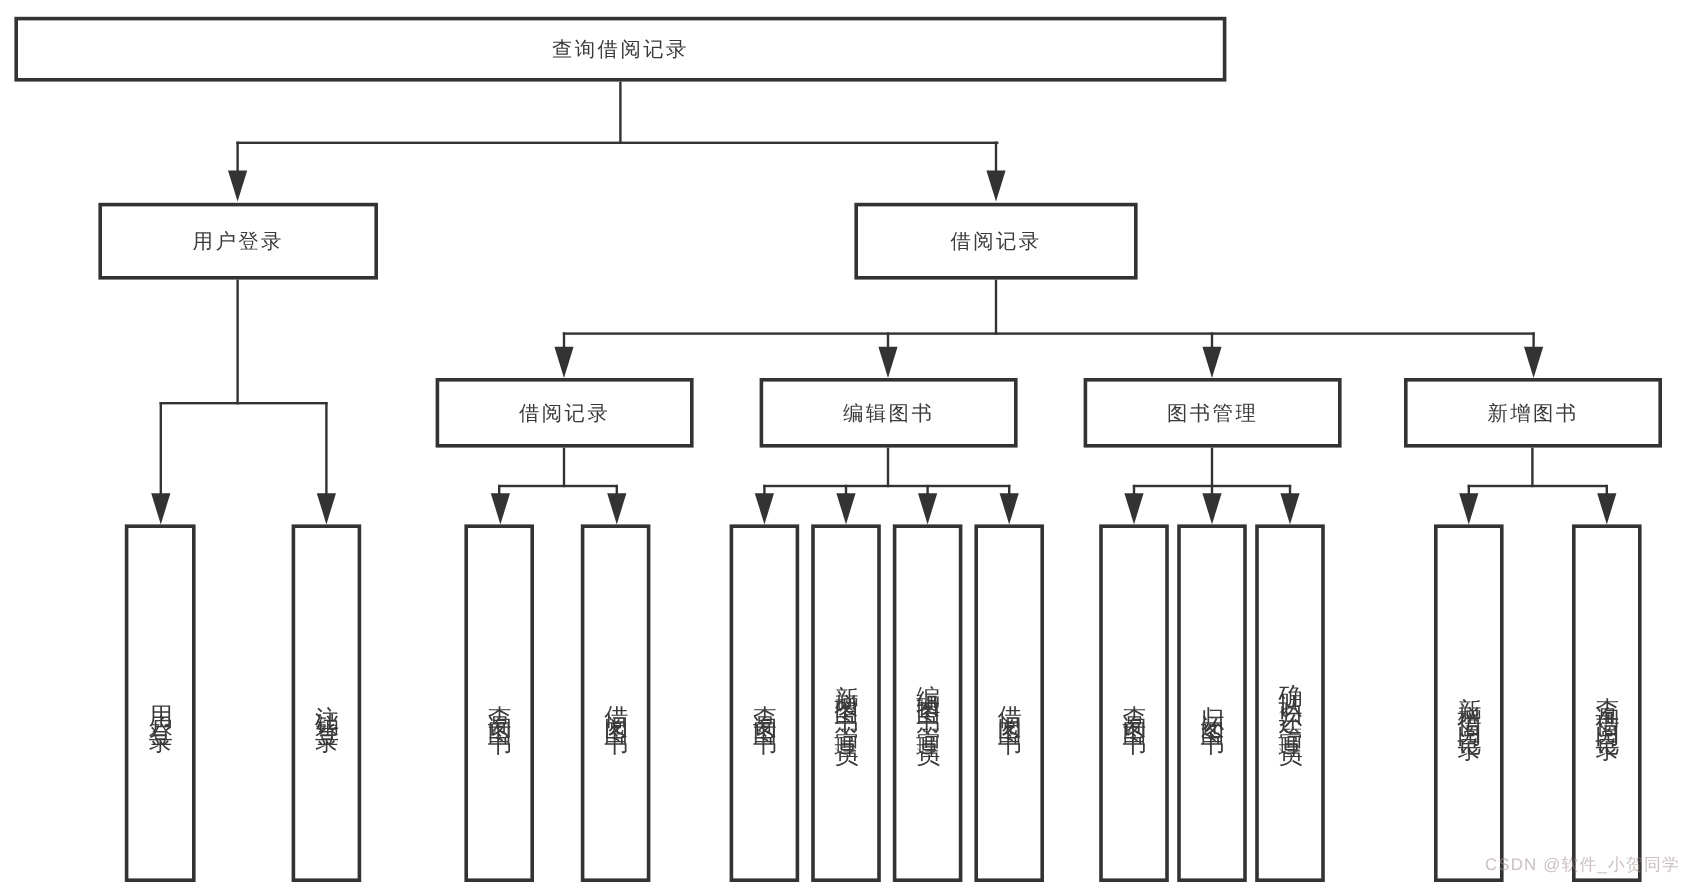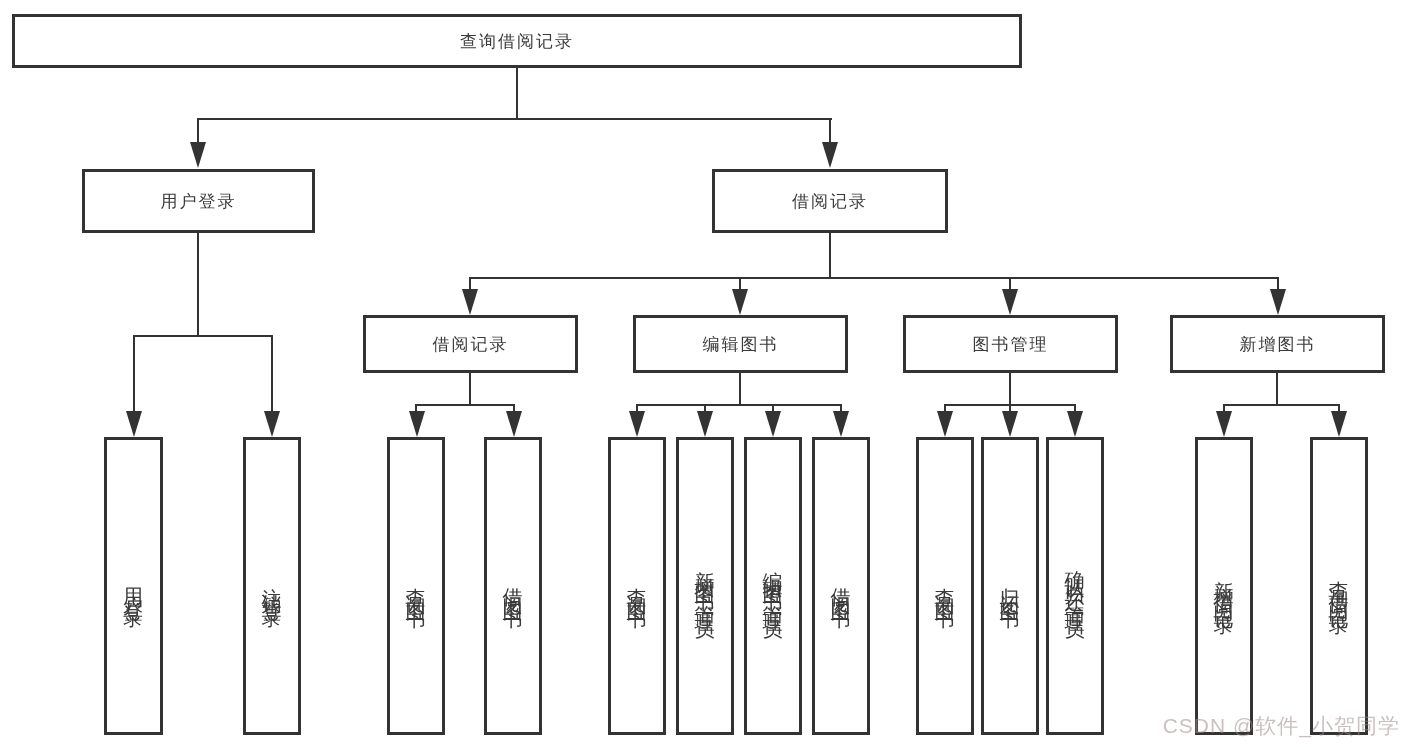--- a/index.html
+++ b/index.html
@@ -20,21 +20,21 @@
     font-size:20px;letter-spacing:7px;color:#3a3a3a;
   }
   .ln{position:absolute;background:#333333;display:block;}
   .ar{
     position:absolute;display:block;width:0;height:0;
     border-left:8px solid transparent;border-right:8px solid transparent;
     border-top:26px solid #333333;
   }
   .watermark{
     position:absolute;top:712px;right:5px;z-index:10;
-    font-size:21px;color:#a08c8c;opacity:0.55;letter-spacing:1px;white-space:nowrap;
+    font-size:14px;color:#a08c8c;opacity:0.55;letter-spacing:1px;white-space:nowrap;
   }
 </style>
 </head>
 <body>
 
 <div class="box hbox" style="left:12px;top:14px;width:1010px;height:54px;">
   <span>查询借阅记录</span>
 </div>
 
 <div class="box hbox" style="left:82px;top:169px;width:233px;height:64px;">

